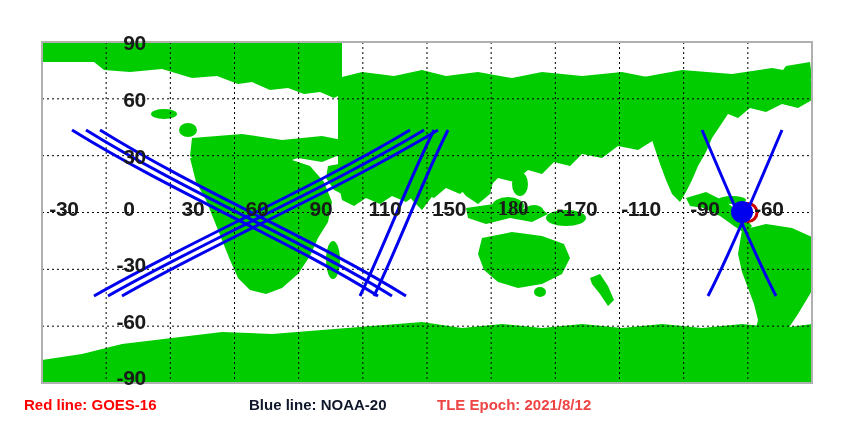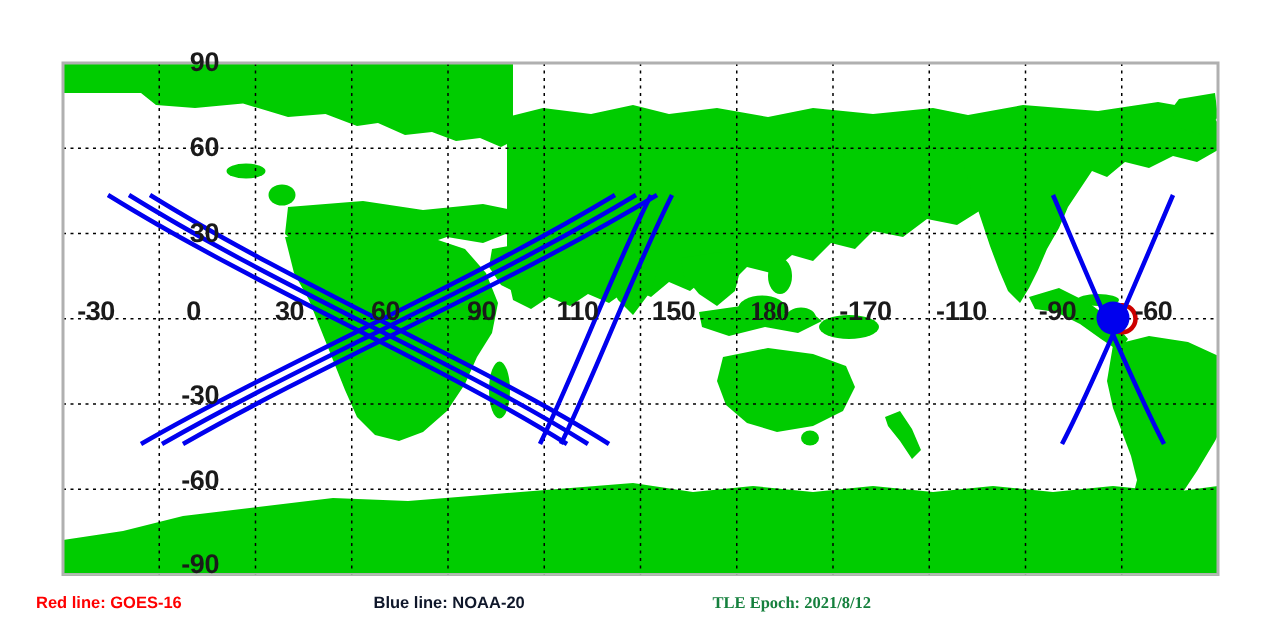--- a/index.html
+++ b/index.html
@@ -41,21 +41,21 @@
     width: 770px;
     height: 341px;
     display: block;
   }
 
   
   .axis-label {
     position: absolute;
     font-family: "Liberation Sans", sans-serif;
     font-weight: bold;
-    font-size: 18px;
+    font-size: 21px;
     color: #1a1a1a;
     white-space: nowrap;
     letter-spacing: -0.3px;
     line-height: 1;
   }
   .lat-label {
     text-align: right;
   }
   .lon-label {
     text-align: center;
@@ -66,27 +66,27 @@
     position: absolute;
     left: 0;
     top: 393px;
     width: 850px;
     height: 26px;
   }
   .legend-entry {
     position: absolute;
     font-family: "Liberation Sans", sans-serif;
     font-weight: bold;
-    font-size: 11px;
+    font-size: 15px;
     white-space: nowrap;
     line-height: 1;
   }
   #legend-goes  { left: 24px;  top: 4px; color: #ff0000; }
   #legend-noaa  { left: 249px; top: 4px; color: #0f172a; }
-  #legend-epoch { left: 475px; top: 4px; color: #15803d; font-family: Liberation Serif, serif; }
+  #legend-epoch { left: 437px; top: 4px; color: #ef4444; }
 </style>
 </head>
 <body>
 
 <div id="app">
 
   <div id="map-panel">
     <svg id="map-svg" viewBox="0 0 770 341" preserveAspectRatio="none">
 
       <rect x="0" y="0" width="770" height="341" fill="#ffffff"></rect>

